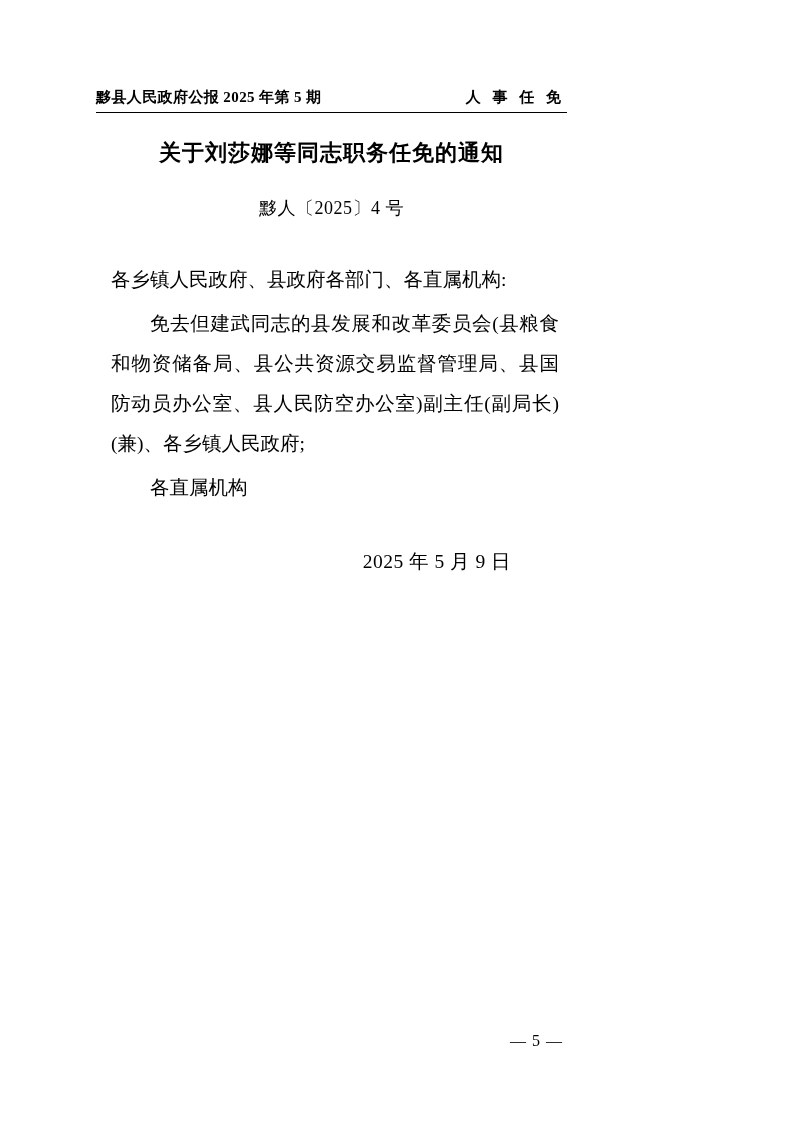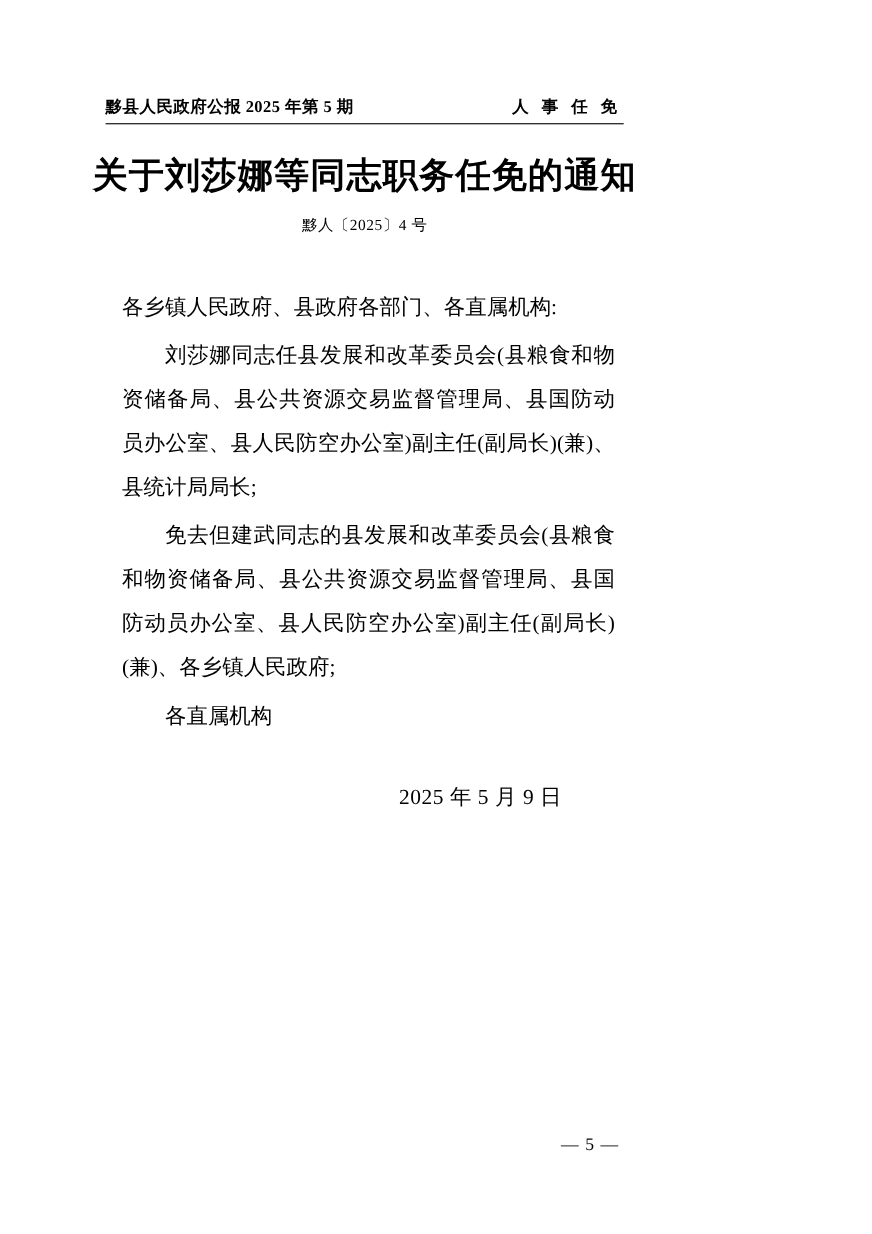--- a/index.html
+++ b/index.html
@@ -52,31 +52,31 @@
     border-top: 1.4px solid #000;
   }
 
   
   .doc-title {
     position: absolute;
     left: 0;
     right: 0;
     top: 138px;
     text-align: center;
-    font-size: 32px;
+    font-size: 22px;
     font-weight: bold;
     letter-spacing: 1px;
   }
   .doc-number {
     position: absolute;
     left: 0;
     right: 0;
     top: 196px;
     text-align: center;
-    font-size: 14px;
+    font-size: 18px;
     letter-spacing: 0.5px;
   }
 
   
   .body-block {
     position: absolute;
     left: 107px;
     right: 100px;
     top: 256px;
     font-size: 19.5px;
@@ -119,21 +119,20 @@
     <span class="header-left">黟县人民政府公报 2025 年第 5 期</span>
     <span class="header-right">人 事 任 免</span>
   </div>
   <div class="header-rule"></div>
 
   <div class="doc-title">关于刘莎娜等同志职务任免的通知</div>
   <div class="doc-number">黟人〔2025〕4 号</div>
 
   <div class="body-block">
     <p class="para no-indent">各乡镇人民政府、县政府各部门、各直属机构:</p>
-    <p class="para">刘莎娜同志任县发展和改革委员会(县粮食和物资储备局、县公共资源交易监督管理局、县国防动员办公室、县人民防空办公室)副主任(副局长)(兼)、县统计局局长;</p>
     <p class="para">免去但建武同志的县发展和改革委员会(县粮食和物资储备局、县公共资源交易监督管理局、县国防动员办公室、县人民防空办公室)副主任(副局长)(兼)、各乡镇人民政府;</p>
     <p class="para">各直属机构</p>
     <div class="signature">2025 年 5 月 9 日</div>
   </div>
 
   <div class="footer">— 5 —</div>
 
 </div>
 
 </body></html>

